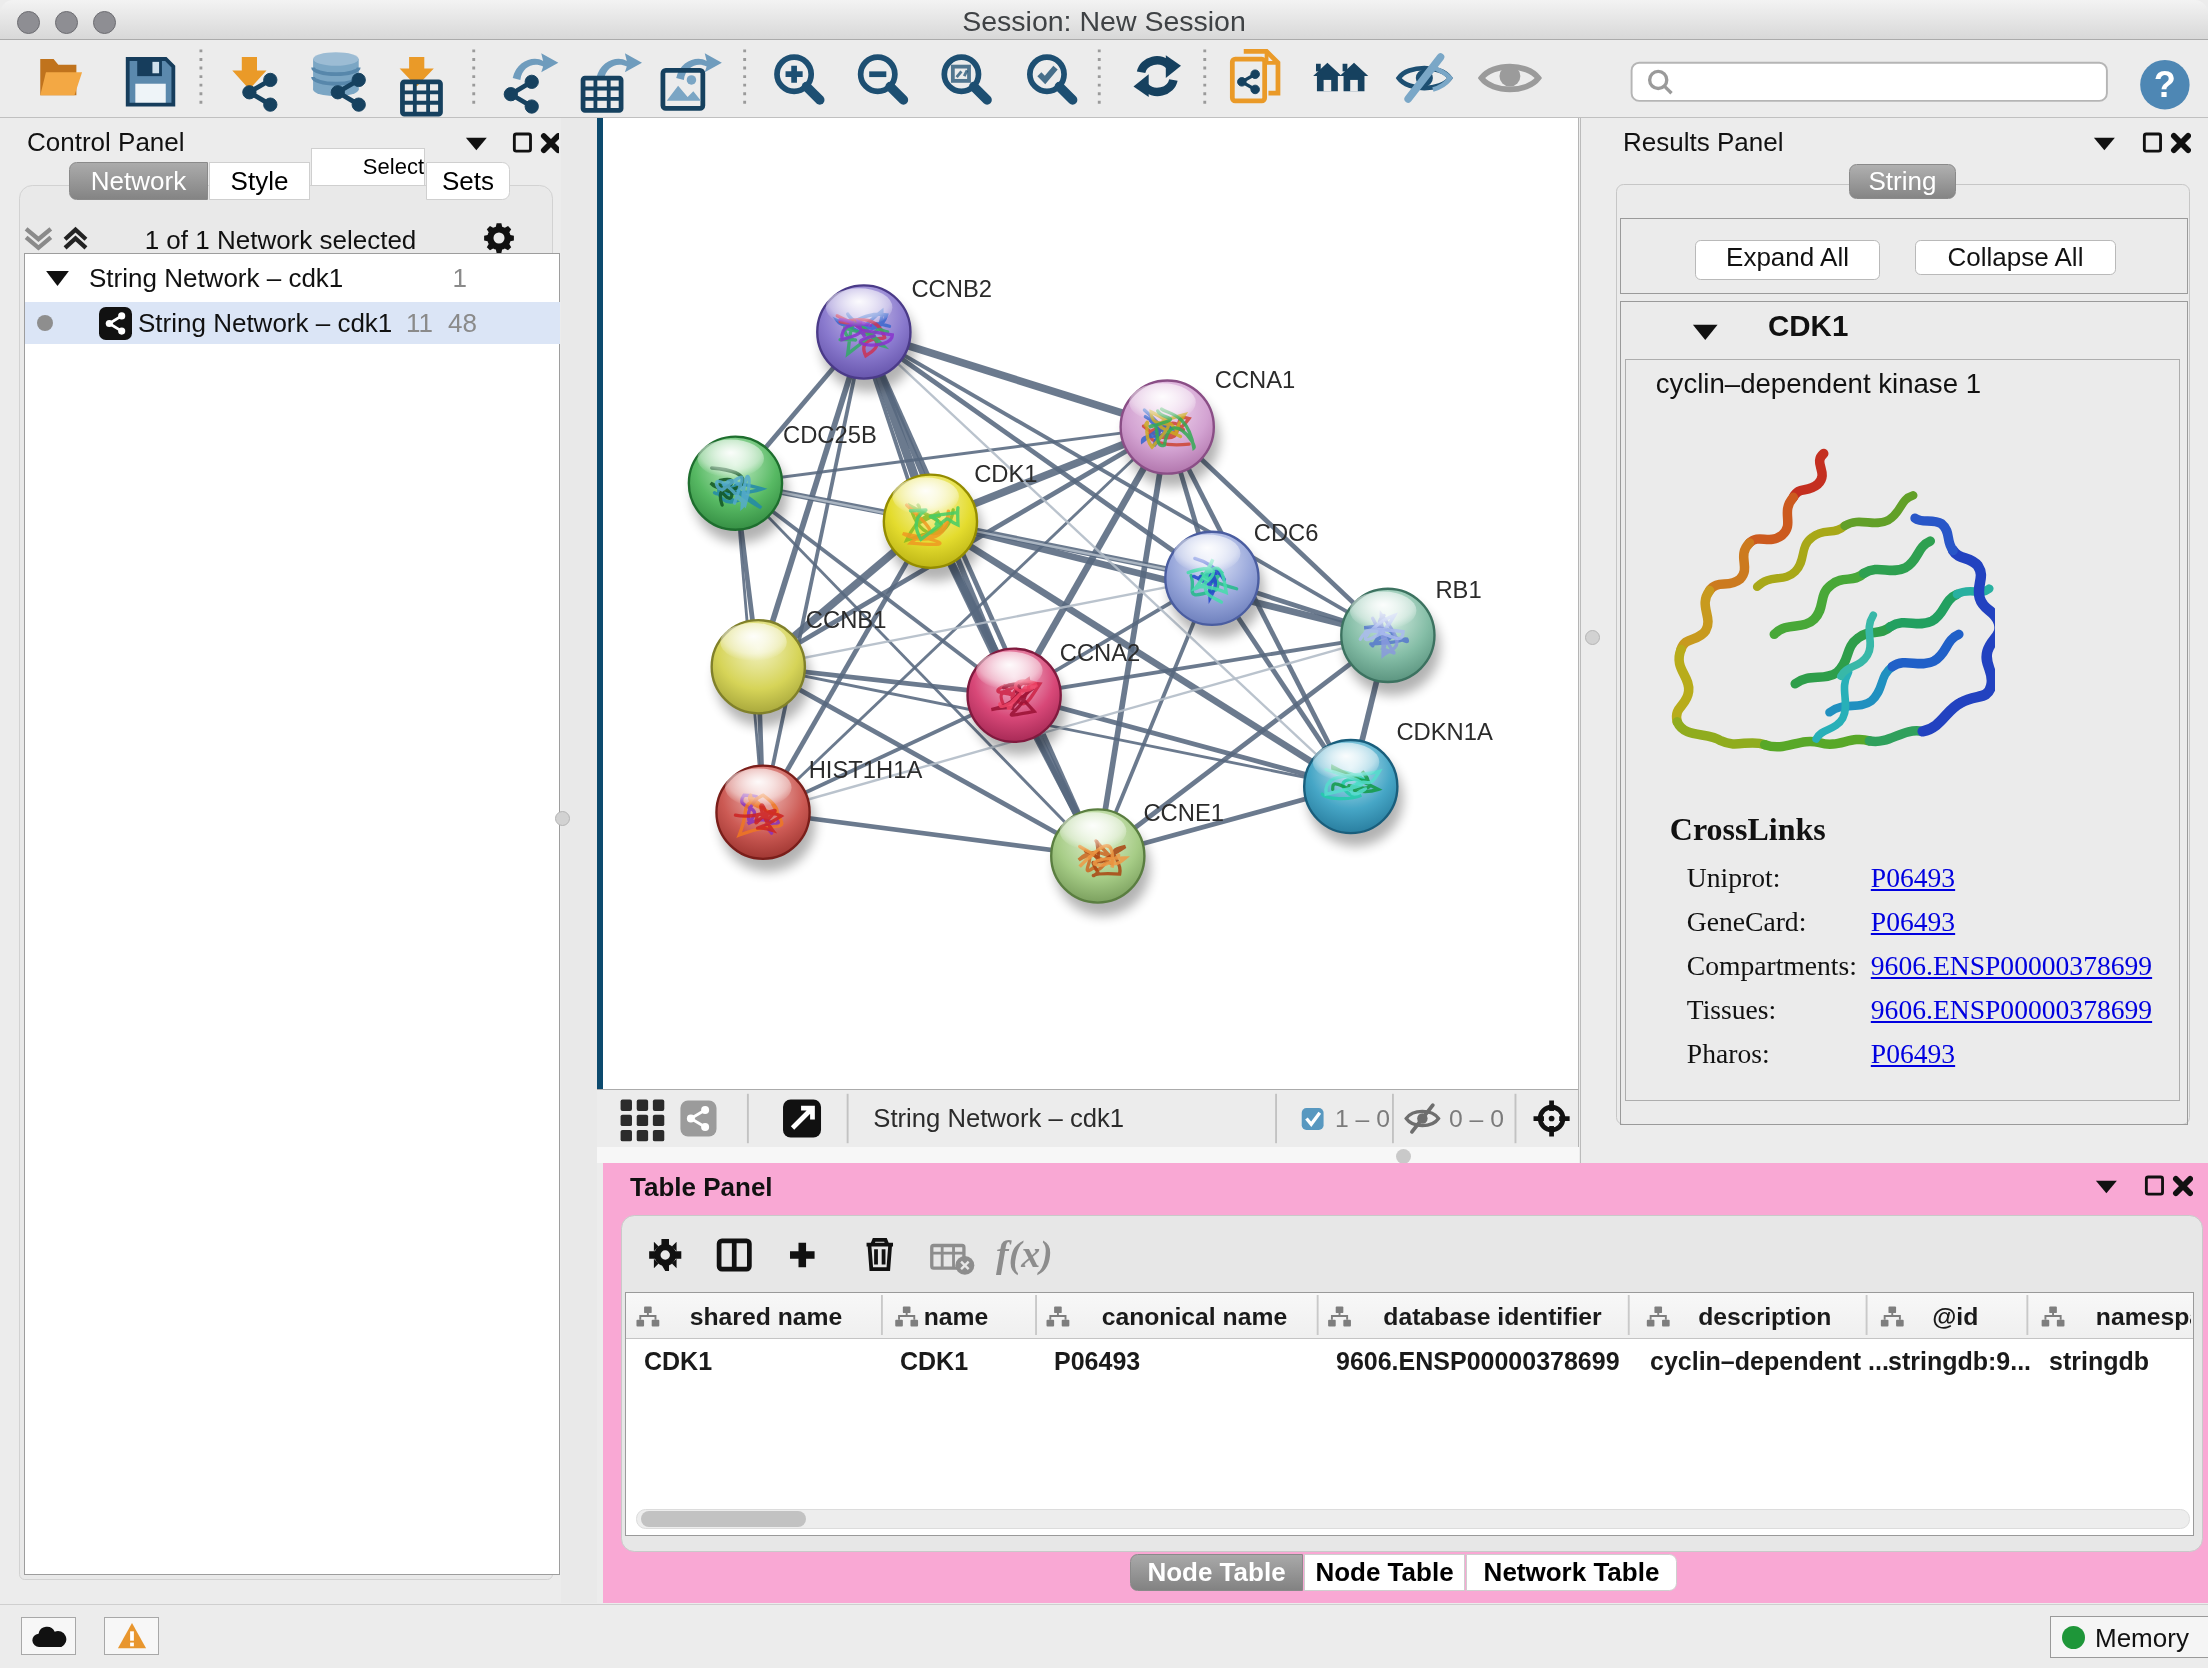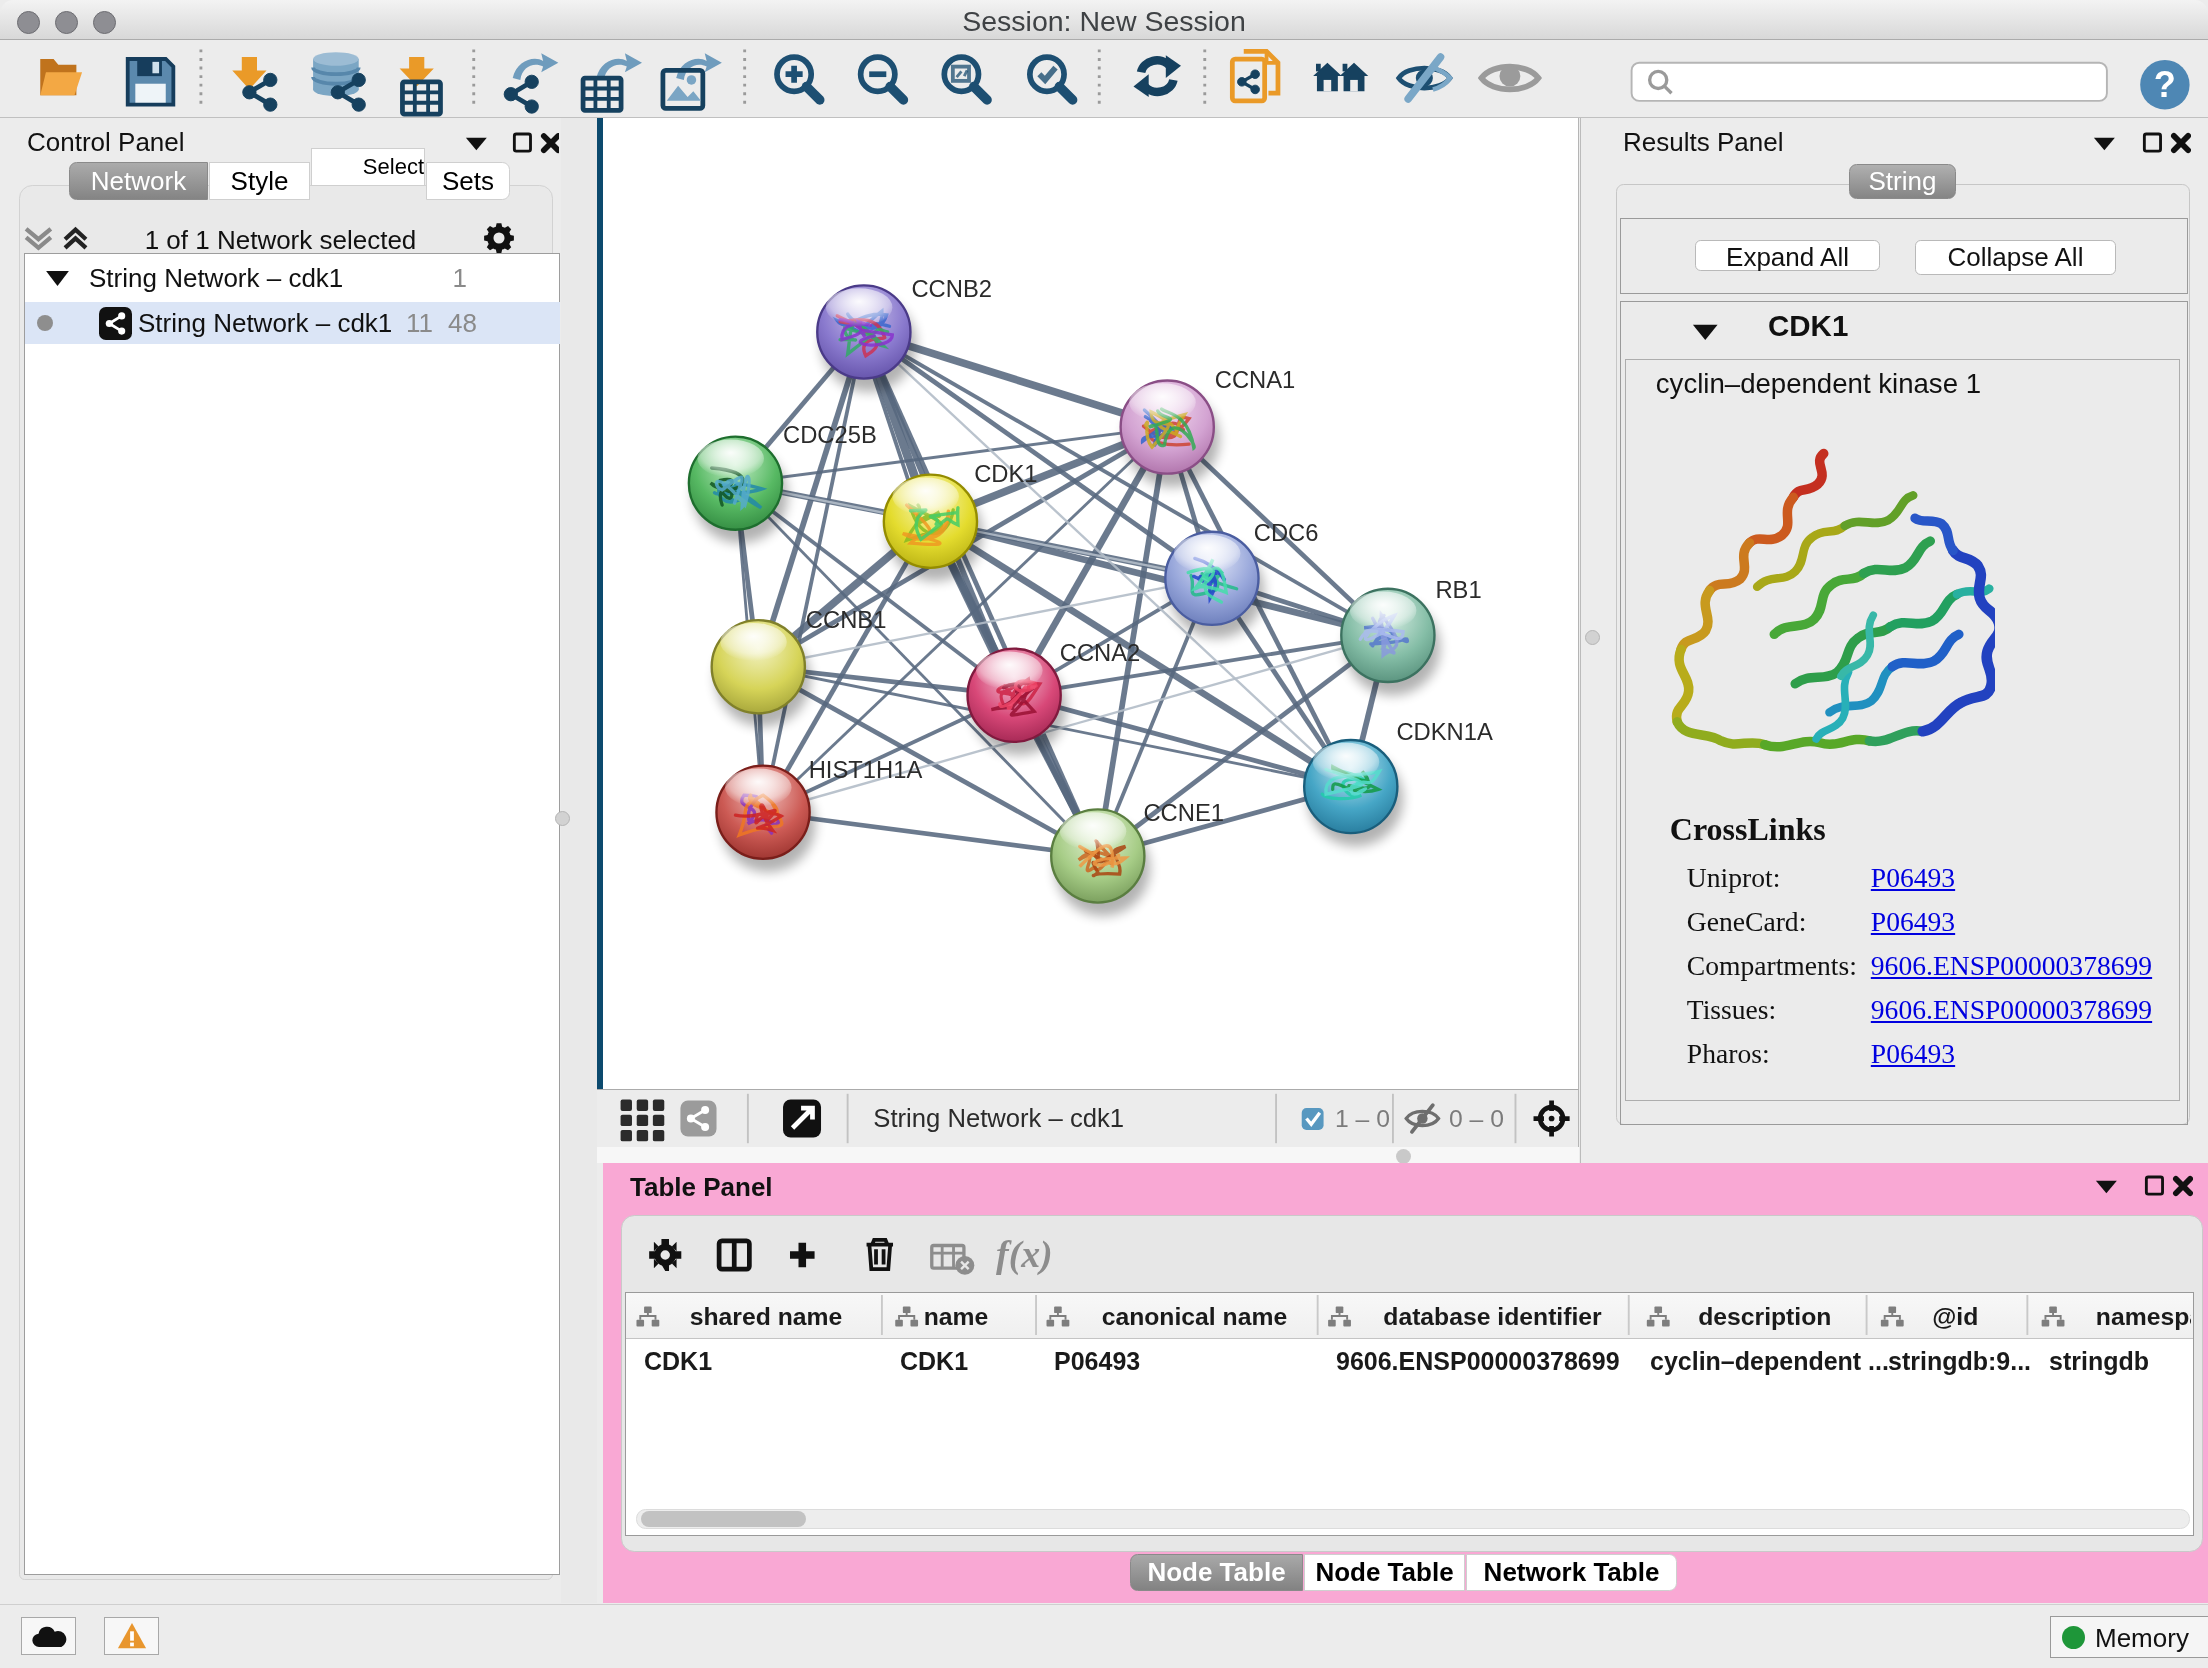--- a/index.html
+++ b/index.html
@@ -530,21 +530,21 @@
       <path d="M2 7 L24 7 L13 20 Z" fill="#111"></path>
       <rect x="55" y="3" width="17" height="18" fill="none" stroke="#111" stroke-width="3" rx="2"></rect>
       <path d="M86 5 L101 20 M101 5 L86 20" stroke="#111" stroke-width="6" stroke-linecap="round"></path>
     </svg>
 
     <div class="abs" style="left:35px; top:66px; width:574px; height:941px; background:#ebebeb; border:1px solid #c6c6c6; border-radius:7.6px;"></div>
 
     <div class="abs" style="left:268px; top:46px; width:107px; height:35px; background:linear-gradient(#b0b0b0,#858585); border:1px solid #8a8a8a; border-radius:7.6px; color:#fff; font-size:26px; text-align:center; line-height:33px; z-index:2;">String</div>
 
     <div class="abs" style="left:39px; top:100px; width:568px; height:76px; border:1.9px solid #9a9a9a;">
-      <div class="abs" style="left:74px; top:21px; width:185px; height:31px; background:#fff; border:1px solid #b9b9b9; border-radius:5.7px; font-size:26px; text-align:center; line-height:33px; color:#111;">Expand All</div>
+      <div class="abs" style="left:74px; top:21px; width:185px; height:40px; background:#fff; border:1px solid #b9b9b9; border-radius:5.7px; font-size:26px; text-align:center; line-height:33px; color:#111;">Expand All</div>
       <div class="abs" style="left:294px; top:21px; width:201px; height:35px; background:#fff; border:1px solid #b9b9b9; border-radius:5.7px; font-size:26px; text-align:center; line-height:33px; color:#111;">Collapse All</div>
     </div>
 
     <div class="abs" style="left:39px; top:183px; width:568px; height:824px; border:1.9px solid #9a9a9a;">
       <svg class="abs" style="left:70px; top:20px;" width="28.5" height="19" viewBox="0 0 30 20">
           <path d="M2 3 L28 3 L15 19 Z" fill="#111"></path>
         </svg>
       <div class="abs" style="left:147px; top:6.7px; font-size:29.5px; font-weight:bold; color:#111;">CDK1</div>
 
       <div class="abs" style="left:3.8px; top:57px; width:555px; height:742px; border:1px solid #adadad;">

